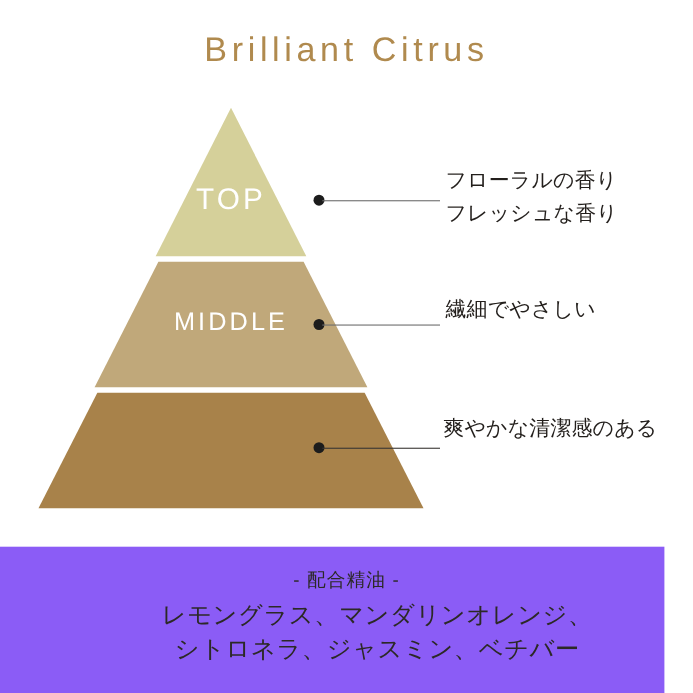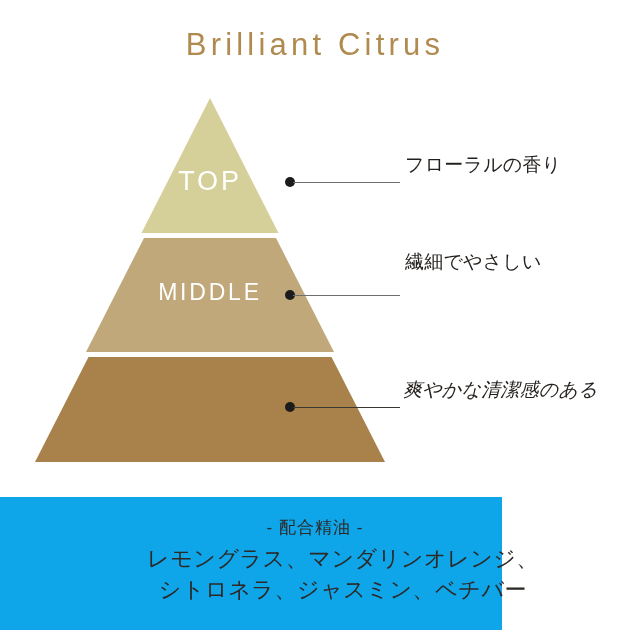--- a/index.html
+++ b/index.html
@@ -112,32 +112,32 @@
   
   .note-desc {
     position: absolute;
     color: #231f1c;
     font-size: 19px;
     line-height: 30px;
     letter-spacing: 0.2px;
     white-space: nowrap;
   }
   .note-desc.d-top    { left: 405px; top: 150px; }
-  .note-desc.d-middle { left: 405px; top: 247px; }
-  .note-desc.d-base   { left: 403px; top: 375px; font-style: italic; }
+  .note-desc.d-middle { left: 405px; top: 267px; }
+  .note-desc.d-base   { left: 403px; top: 375px; }
   .note-desc .line { display: block; }
 
   
   .footer {
     position: absolute;
     left: 0;
     top: 497px;
-    width: 502px;
+    width: 604px;
     height: 133px;
-    background: #0ea5e9;
+    background: #8b5cf6;
   }
   .footer-heading {
     position: absolute;
     left: 0;
     top: 19px;
     width: 630px;
     text-align: center;
     font-size: 17px;
     color: #2c2926;
     letter-spacing: 1px;
@@ -187,20 +187,21 @@
       <span class="dot"></span>
       <span class="leader"></span>
     </div>
     <div class="connector c-base">
       <span class="dot"></span>
       <span class="leader"></span>
     </div>
 
     <div class="note-desc d-top">
       <span class="line">フローラルの香り</span>
+      <span class="line">フレッシュな香り</span>
     </div>
 
     <div class="note-desc d-middle">
       <span class="line">繊細でやさしい</span>
     </div>
 
     <div class="note-desc d-base">
       <span class="line">爽やかな清潔感のある</span>
     </div>
 

